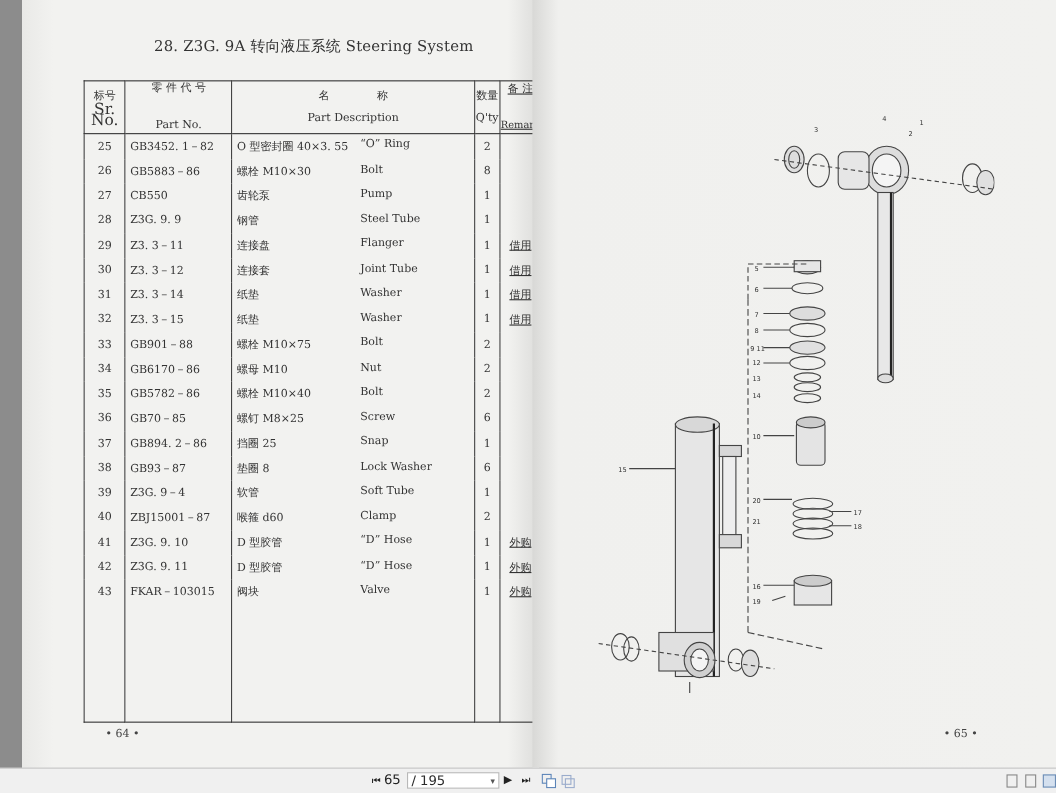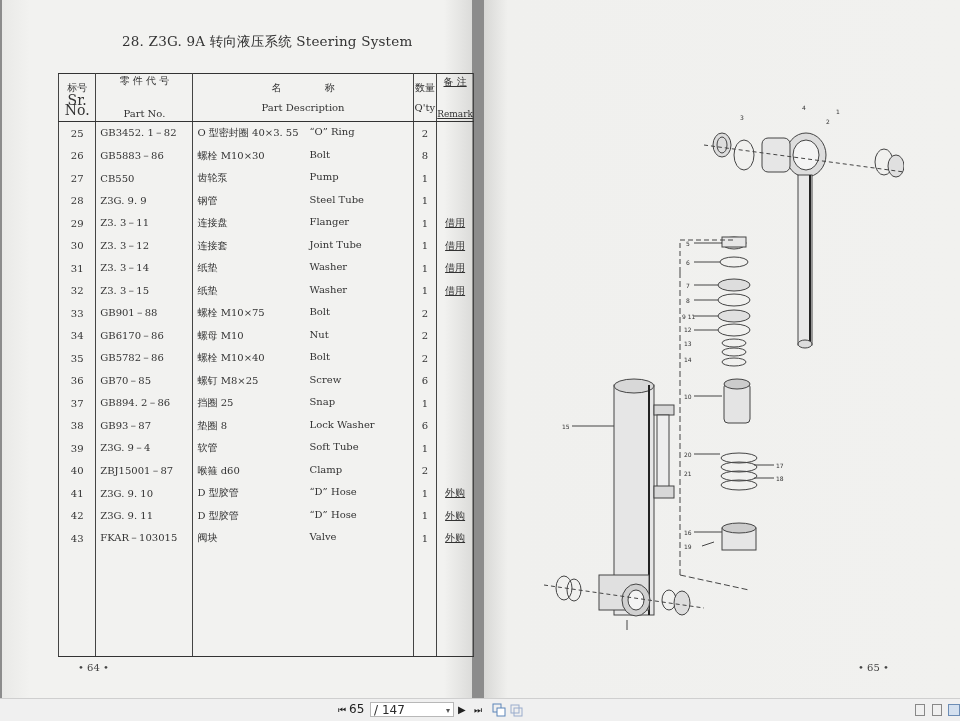--- a/index.html
+++ b/index.html
@@ -1,19 +1,19 @@
 <!DOCTYPE html>
 <html><head>
 <meta charset="utf-8">
 <style>
   html,body{margin:0;padding:0;}
   body{width:960px;height:721px;background:#9a9a9a;font-family:"DejaVu Serif","Liberation Serif",serif;position:relative;overflow:hidden;color:#2a2a2a;}
   .viewer{position:absolute;left:0;top:0;width:960px;height:698px;background:#8c8c8c;}
   .page{position:absolute;top:0;height:698px;background:#f1f1ef;}
-  .page.left{left:2px;width:470px;background:linear-gradient(90deg,#e9e9e7 0,#f2f2f0 6%,#f2f2f0 94%,#dcdcda 100%);}
+  .page.left{left:20px;width:470px;background:linear-gradient(90deg,#e9e9e7 0,#f2f2f0 6%,#f2f2f0 94%,#dcdcda 100%);}
   .page.right{left:484px;width:476px;background:linear-gradient(90deg,#d8d8d6 0,#f0f0ee 5%,#f1f1ef 100%);}
   .page-title{position:absolute;top:33px;font-size:13.5px;letter-spacing:0.2px;color:#333;white-space:nowrap;}
   .left .page-title{left:120px;}
   .right .page-title{left:72px;}
   .page-num{position:absolute;font-size:10px;color:#444;}
   .left .page-num{left:76px;top:662px;text-align:right;}
   .right .page-num{left:374px;top:662px;}
 
   table.parts{position:absolute;left:56px;top:73px;width:416px;border-collapse:collapse;font-size:10px;color:#333;}
   table.parts td,table.parts th{border-left:1px solid #444;border-right:1px solid #444;padding:0;font-weight:normal;}
@@ -420,21 +420,21 @@
   </div>
 </div>
 
 <div class="toolbar">
   <span class="tb-btn" style="left:338px;">
     <span style="font-size:9px;">⏮</span>
   </span>
   <span class="cur-page">65</span>
   <div class="page-input">
     <span class="sep" style="position:static;">/</span>
-    <span>147</span>
+    <span>195</span>
     <span class="dd">▾</span>
   </div>
   <span class="tb-btn" style="left:458px;font-size:10px;">
     <span>▶</span>
   </span>
   <span class="tb-btn" style="left:474px;font-size:9px;">
     <span>⏭</span>
   </span>
   <span class="tb-btn" style="left:492px;top:4px;">
     <svg width="14" height="14">

